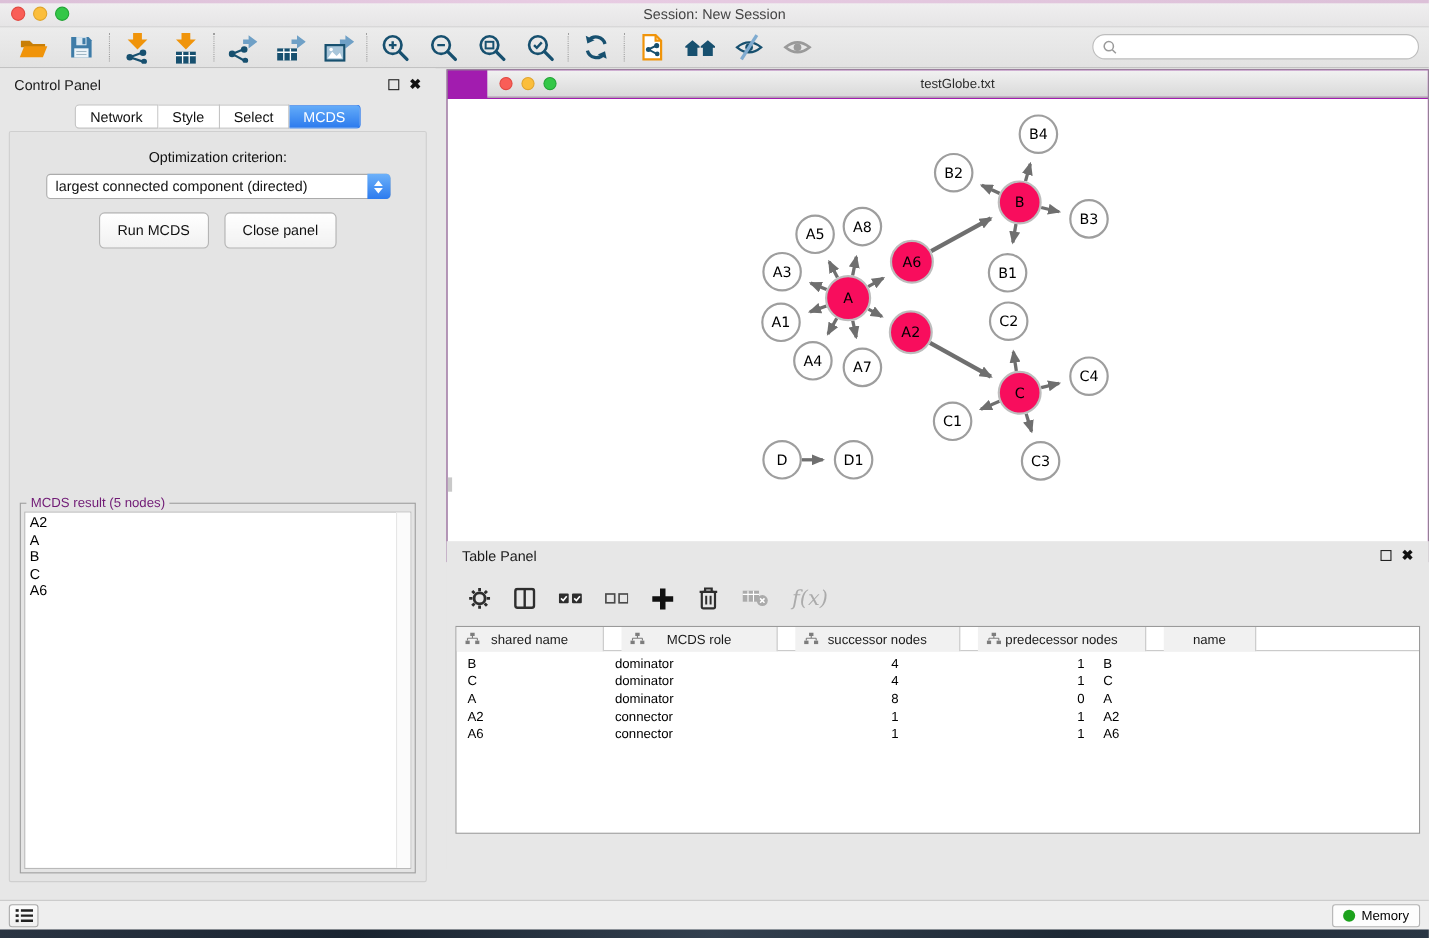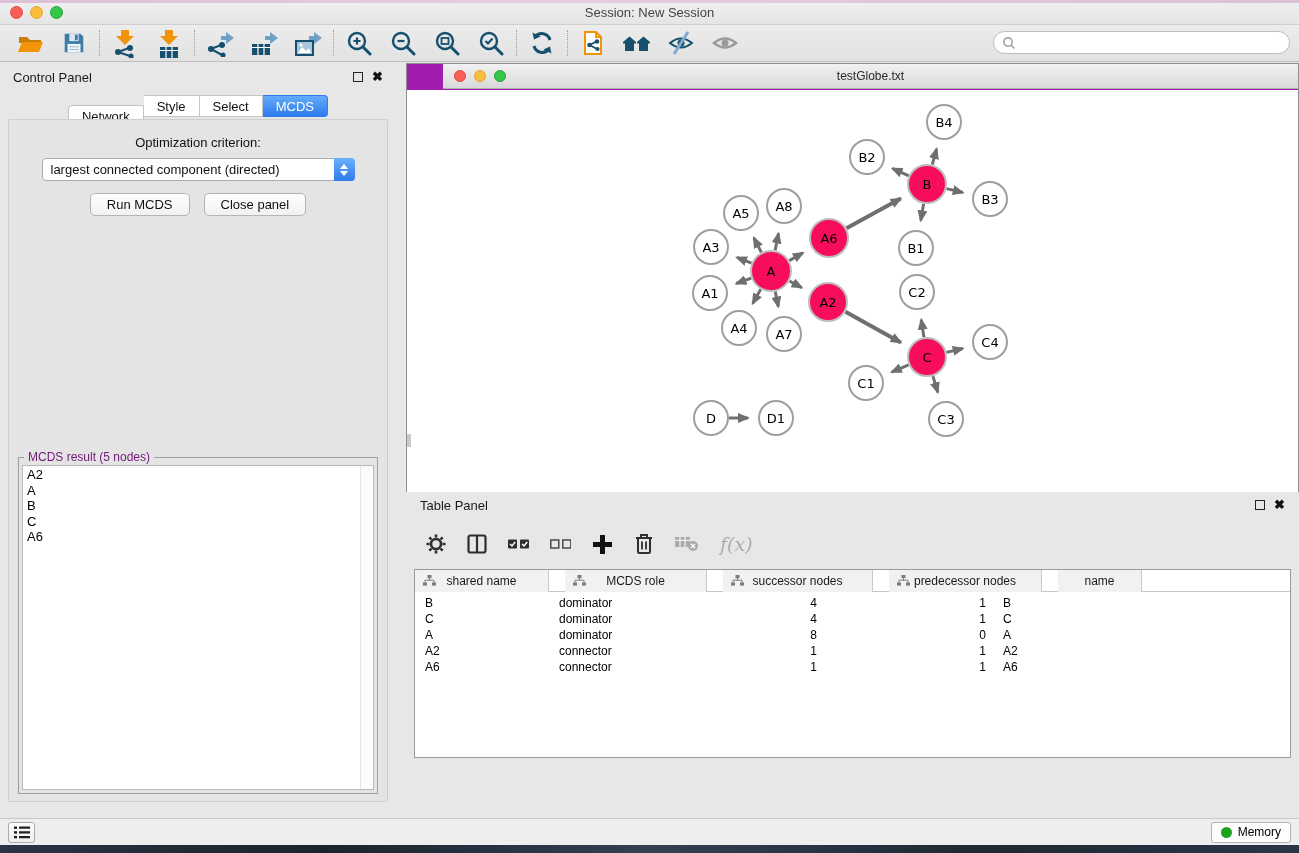--- a/index.html
+++ b/index.html
@@ -33,36 +33,36 @@
   
   .control-panel { position:absolute; left:0; top:62px; width:396px; height:756px; background:#E7E7E7; }
   .cp-header { height:30px; display:flex; align-items:center; padding:0 13px; }
   .panel-title { font-size:13px; color:#1a1a1a; }
   .win-btns { margin-left:auto; display:flex; align-items:center; gap:9px; }
   .float-icon { width:10px; height:10px; border:1.5px solid #222; display:inline-block; }
   .close-icon { font-size:13px; font-weight:bold; color:#111; line-height:10px; }
   .cp-tabs { position:absolute; top:33px; left:0; width:100%; display:flex; justify-content:center; }
   .tab { height:22px; padding:0 13px; background:#fff; border:1px solid #C4C4C4; border-left:none;
     font-size:13px; display:flex; align-items:center; color:#111; cursor:pointer; }
-  .tab:first-child { border-left:1px solid #C4C4C4; border-radius:4px 0 0 4px;margin-top:10px; }
+  .tab:first-child { border-left:1px solid #C4C4C4; border-radius:4px 0 0 4px; }
   .tab:last-child { border-radius:0 4px 4px 0; }
   .tab.active { background:linear-gradient(#64ACF9,#2D7BEE); border-color:#2D7BEE; color:#fff; }
   .cp-body { position:absolute; top:57px; left:8px; right:8px; bottom:16px;
     background:#E4E4E4; border:1px solid #CFCFCF; border-radius:2px; }
   .opt-label { margin-top:15px; text-align:center; font-size:13px; color:#111; }
   .criterion { position:relative; margin:8px auto 0; width:313px; height:23px; background:#fff;
     border:1px solid #ABABAB; border-radius:4px; font-size:13px; line-height:21px;
     padding-left:8px; color:#111; cursor:pointer; }
   .stepper { position:absolute; right:-1px; top:-1px; bottom:-1px; width:21px;
     background:linear-gradient(#6CB1FA,#2D7BEE); border-radius:0 4px 4px 0;
     display:flex; flex-direction:column; align-items:center; justify-content:center; }
   .tri-up { width:0; height:0; border:4px solid transparent; border-bottom:5px solid #fff; margin-bottom:1px; }
   .tri-down { width:0; height:0; border:4px solid transparent; border-top:5px solid #fff; margin-top:1px; }
   .btn-row { display:flex; justify-content:center; gap:14px; margin-top:12px; }
-  .btn { height:23px; padding:0 16px; background:linear-gradient(#FFFFFF,#F1F1F1);
+  .btn { height:33px; padding:0 16px; background:linear-gradient(#FFFFFF,#F1F1F1);
     border:1px solid #B5B5B5; border-radius:5px; font-size:13px; display:flex; align-items:center;
     color:#111; cursor:pointer; }
   .result-group { position:absolute; left:9px; right:9px; top:337px; bottom:7px; border:1px solid #9E9E9E; }
   .group-legend { position:absolute; top:-8px; left:5px; background:#E4E4E4; padding:0 4px;
     font-size:12px; color:#701a75; }
   .result-list { position:absolute; left:3px; right:3px; top:7px; bottom:3px; background:#fff;
     border:1px solid #B9B9B9; overflow:hidden; padding-top:1px; }
   .scroll-track { position:absolute; top:1px; bottom:1px; right:1px; width:13px; background:#FBFBFB;
     border-left:1px solid #E6E6E6; }
   .list-item { font-size:13px; line-height:15.5px; padding-left:4px; color:#000; }

